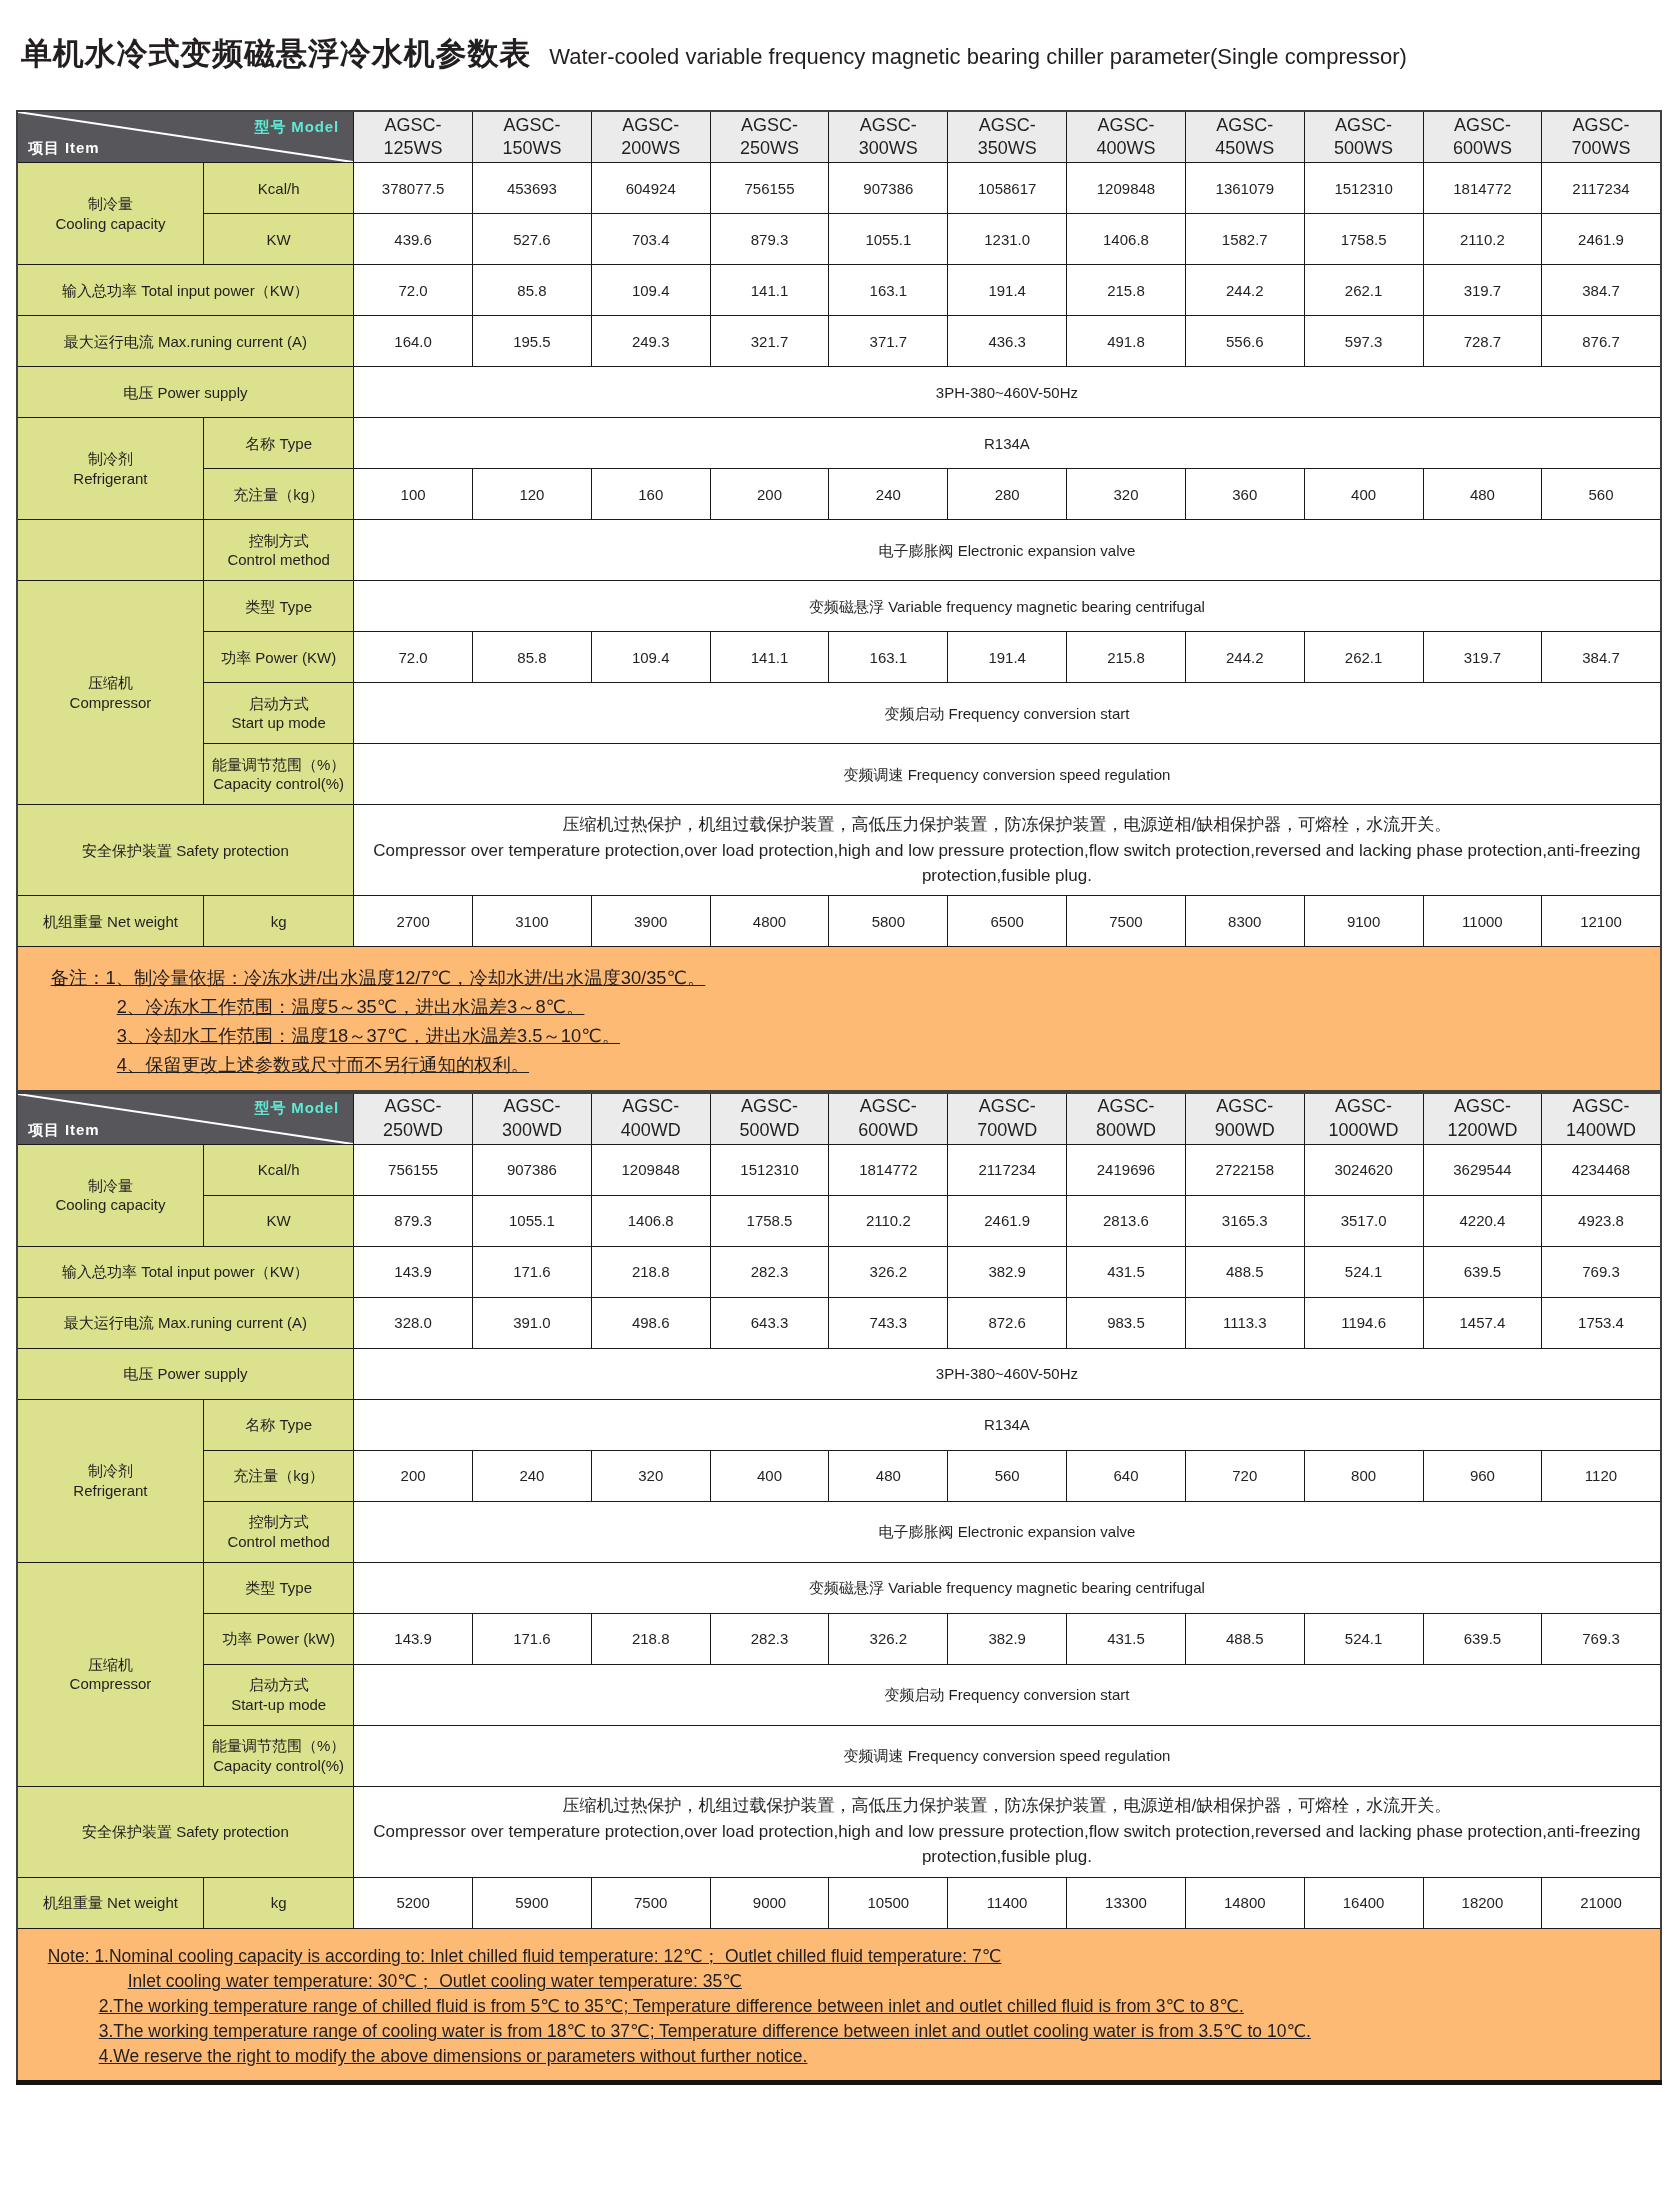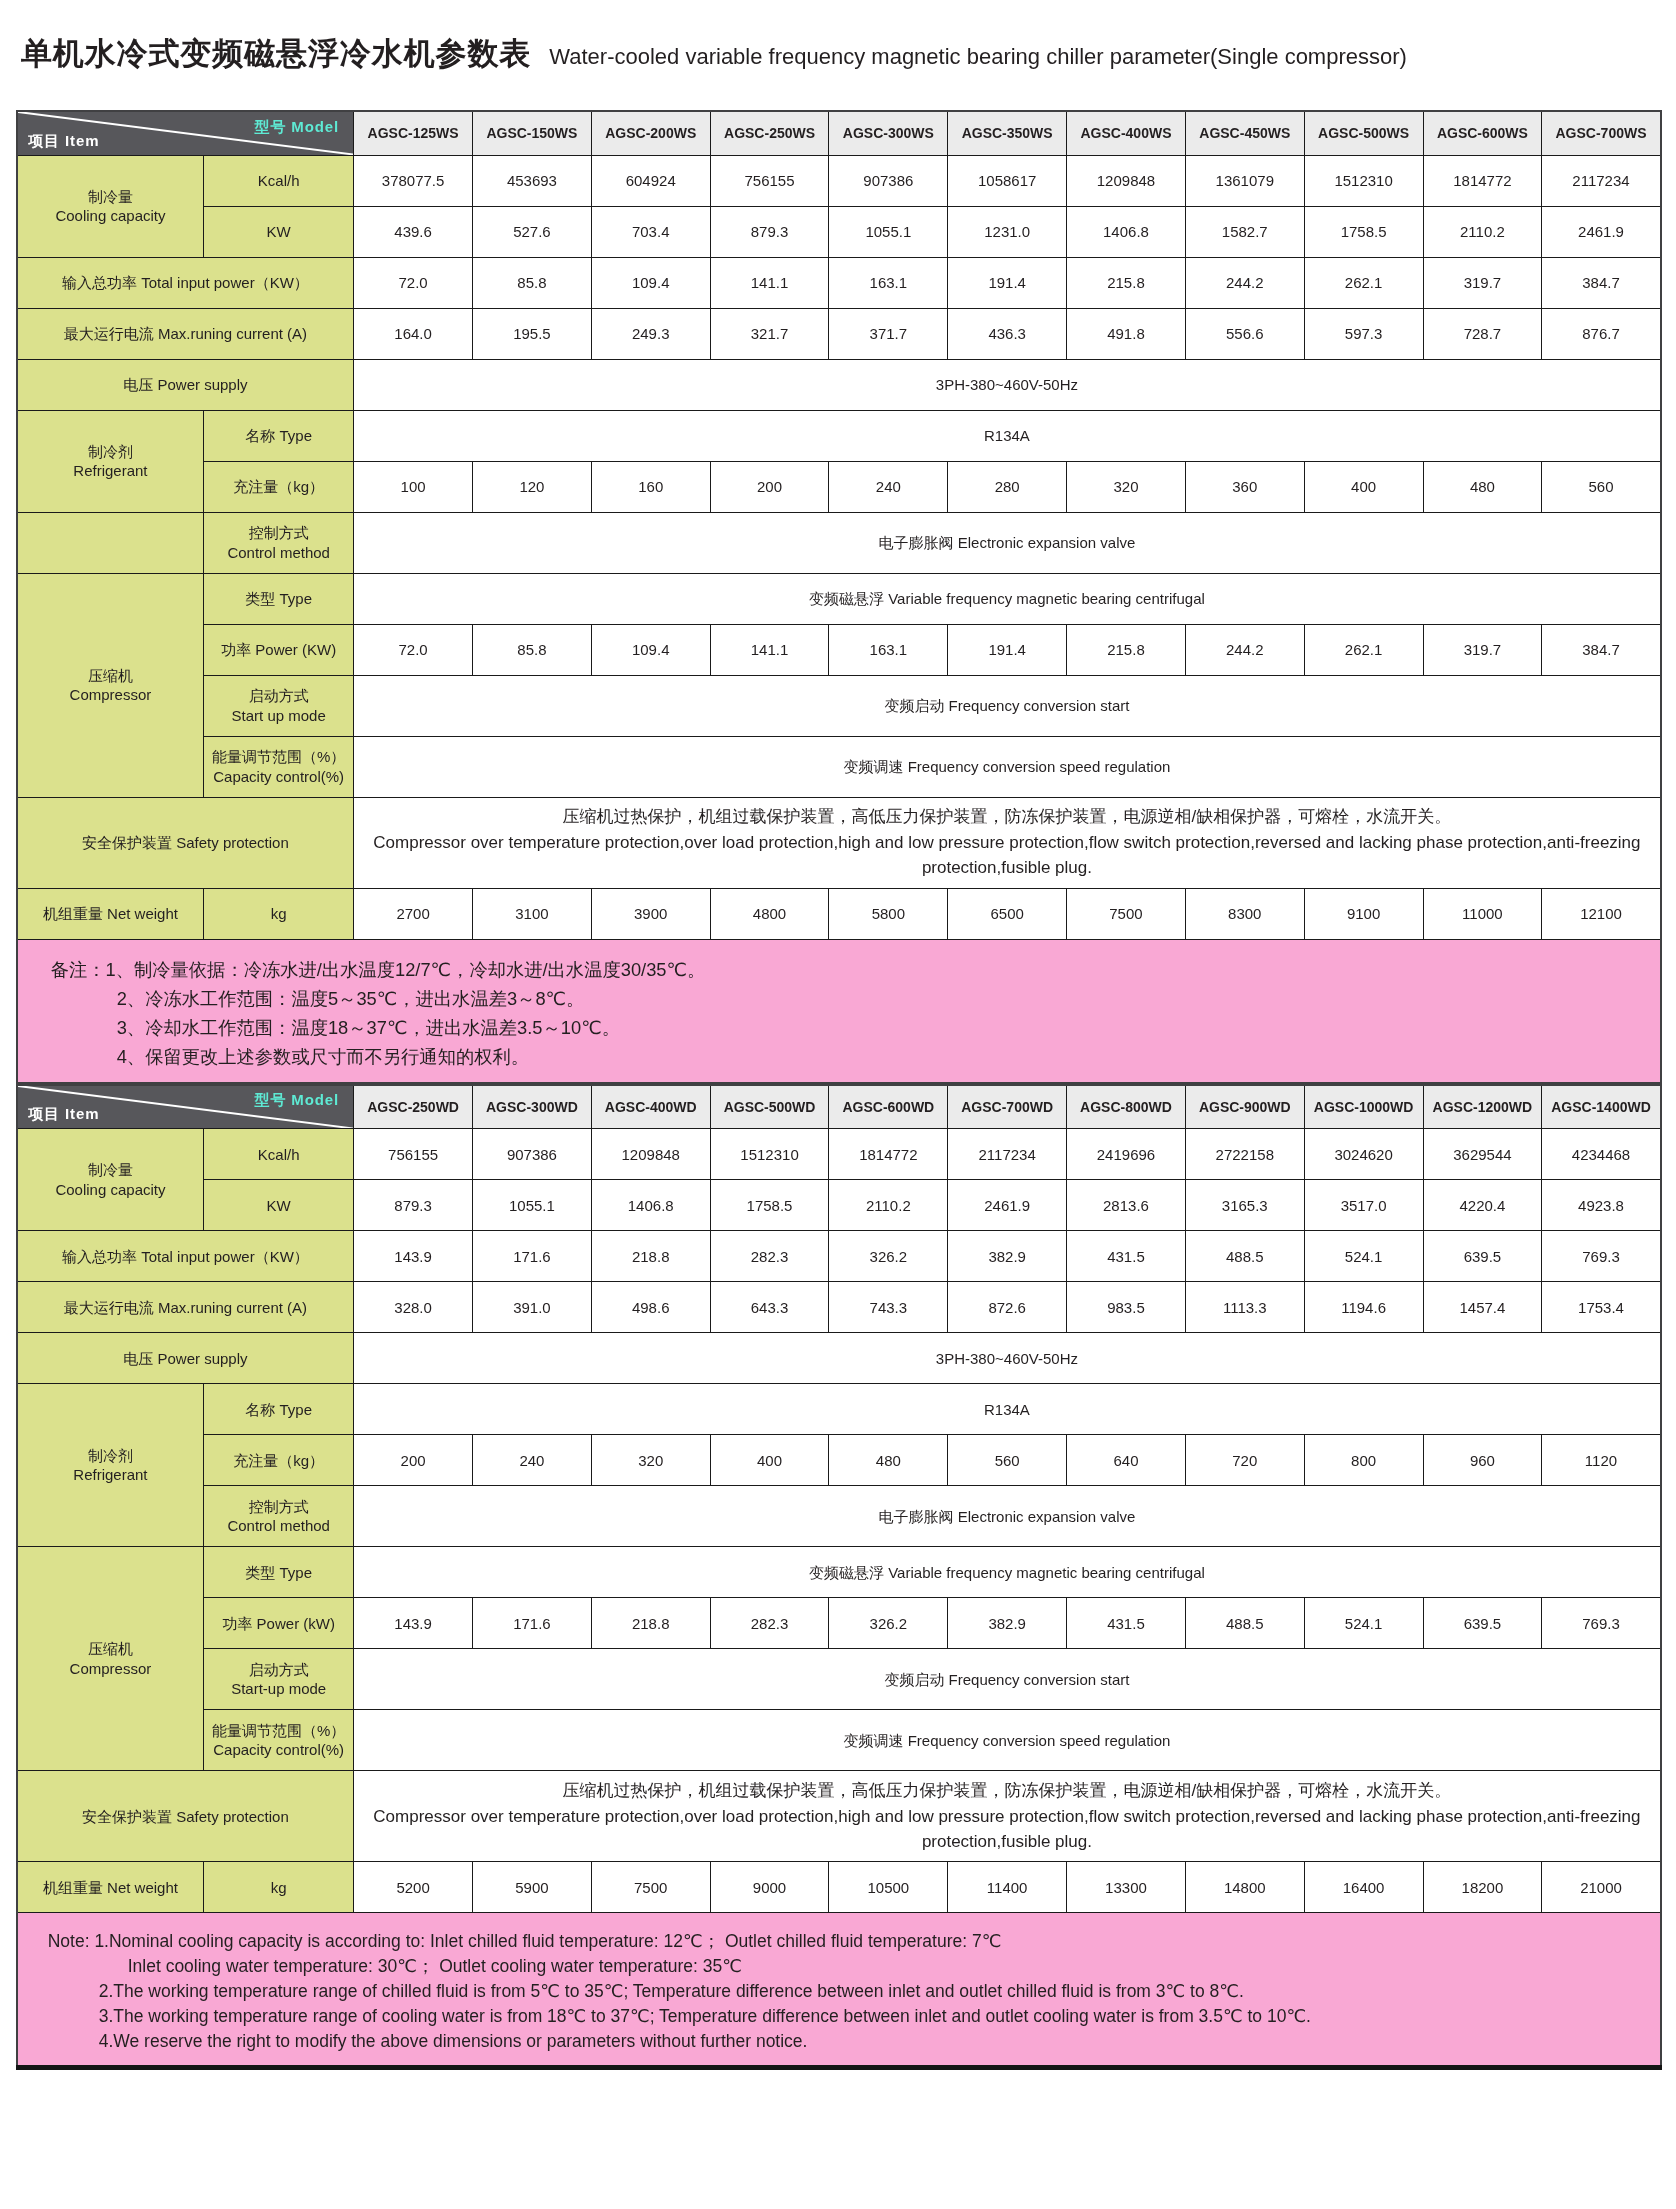--- a/index.html
+++ b/index.html
@@ -35,38 +35,39 @@
     text-align:center;
     vertical-align:middle;
     padding:1.7px 3.5px;
     font-size:15px;
     line-height:1.3;
     overflow:hidden;
   }
   .spec thead tr{height:44px;}
   col.col-l1{width:187px;}
   col.col-l2{width:150px;}
-  th.model{background:var(--model-bg);font-weight:bold;font-size:14px;}
+  th.model{background:var(--model-bg);font-weight:normal;font-size:18px;}
   td.corner,th.corner{
     background:var(--corner-bg);
     padding:0;
     position:relative;
   }
   .corner svg{position:absolute;left:0;top:0;width:100%;height:100%;display:block;}
   .corner .lb-model{position:absolute;top:4.4px;right:14px;color:#5eead4;font-size:15px;letter-spacing:0.9px;}
   .corner .lb-item{position:absolute;bottom:4.4px;left:10.5px;color:#fff;font-size:15px;letter-spacing:0.9px;}
   td.lbl{background:var(--label-bg);}
   td.val{background:#fff;}
   td.val.multi{font-size:17px;line-height:1.5;padding:5.2px 12.2px;margin-left:42px;}
   .cell-line{display:block;}
   td.notes{
     text-align:left;
     vertical-align:top;
-    background:#f9a8d4;
+    background:#fdba74;
     padding:15.7px 10.5px 10.5px 33px;
+    text-decoration:underline;
   }
   td.notes .note-line{display:block;}
   td.notes-zh .note-line{font-size:18.3px;line-height:29px;padding-left:66px;}
   td.notes-zh .note-line.first{padding-left:0;}
   td.notes-en{padding-left:30px;}
   td.notes-en .note-line{font-size:17.5px;line-height:25px;padding-left:51px;}
   td.notes-en .note-line.first{padding-left:0;}
   td.notes-en .note-line.cont{padding-left:80px;}
 </style>
 </head>

